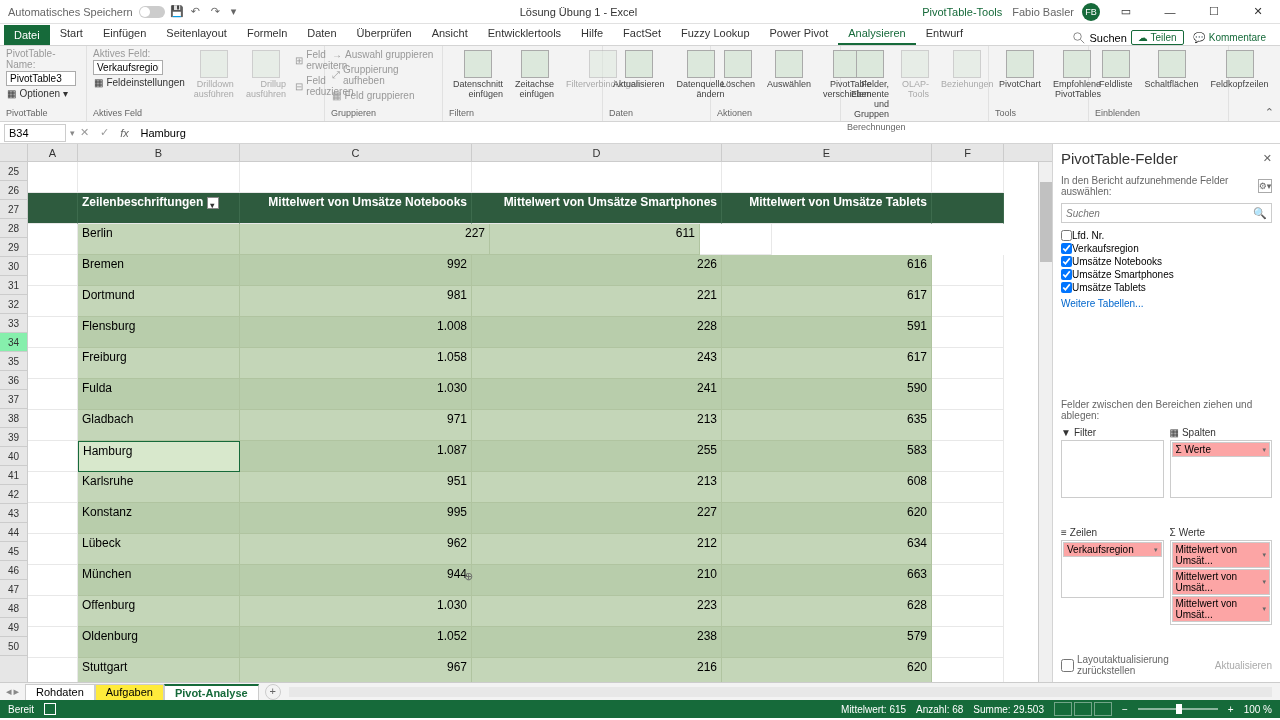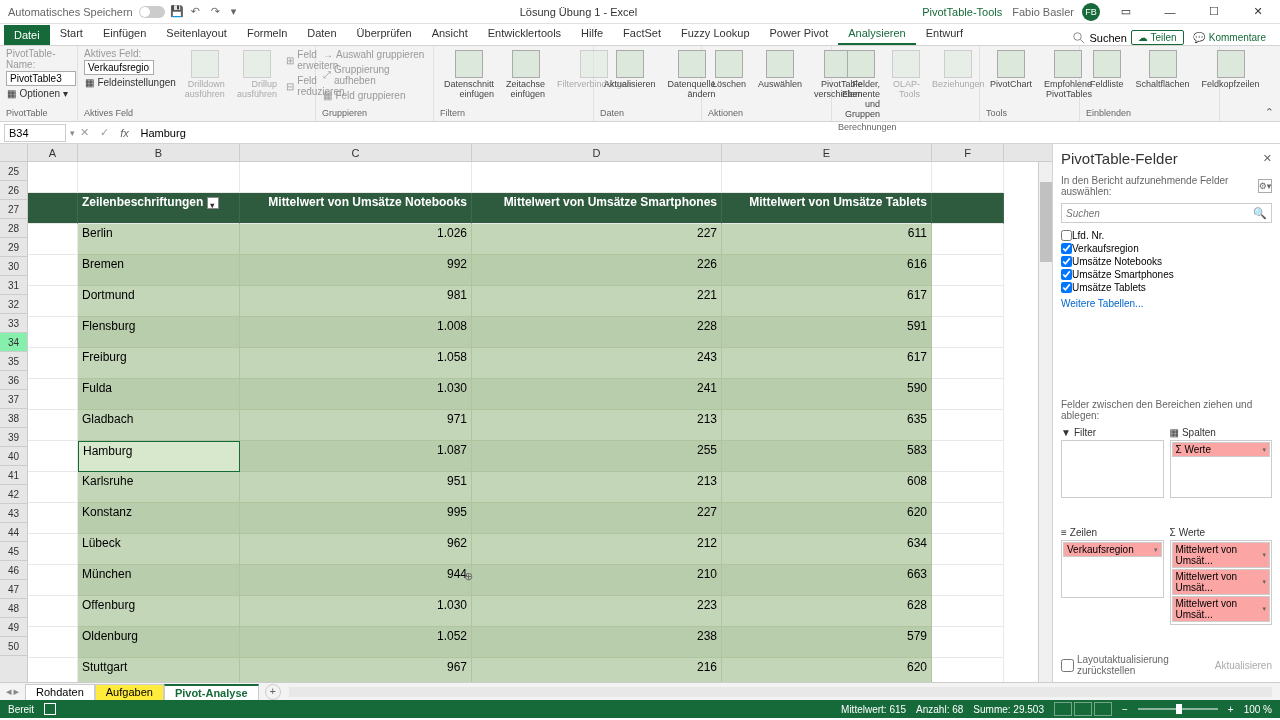--- a/index.html
+++ b/index.html
@@ -173,21 +173,21 @@
         <circle cx="6" cy="6" r="5" fill="none" stroke="currentColor"></circle>
         <line x1="10" y1="10" x2="15" y2="15" stroke="currentColor"></line>
       </svg>
     <span>Suchen</span>
     <span class="share-btn">☁ <span>Teilen</span></span>
     <span class="comments-btn">💬 <span>Kommentare</span></span>
   </div>
 </div>
 
 <div class="ribbon">
-  <div class="ribbon-group" style="width:78px">
+  <div class="ribbon-group" style="width:87px">
     <div class="group-content" style="flex-direction:column;gap:1px">
       <div class="small-label">PivotTable-Name:</div>
       <input class="small-input" value="PivotTable3" style="">
       <div class="field-btn enabled">▦ <span>Optionen</span> ▾</div>
     </div>
     <div class="group-label">PivotTable</div>
   </div>
   <div class="ribbon-group" style="width:238px">
     <div class="group-content">
       <div style="display:flex;flex-direction:column;gap:1px">
@@ -379,21 +379,20 @@
             <div class="cell col-A"></div>
             <div class="cell col-B pivot">Zeilenbeschriftungen<span class="filter-btn"></span></div>
             <div class="cell col-C pivot num">Mittelwert von Umsätze Notebooks</div>
             <div class="cell col-D pivot num">Mittelwert von Umsätze Smartphones</div>
             <div class="cell col-E pivot num">Mittelwert von Umsätze Tablets</div>
             <div class="cell col-F"></div>
           </div>
           <div class="row pivot-data-row">
             <div class="cell col-A"></div>
             <div class="cell col-B pivot">Berlin</div>
-            <div class="cell col-C pivot num">1.026</div>
             <div class="cell col-D pivot num">227</div>
             <div class="cell col-E pivot num">611</div>
             <div class="cell col-F"></div>
           </div>
           <div class="row pivot-data-row alt">
             <div class="cell col-A"></div>
             <div class="cell col-B pivot">Bremen</div>
             <div class="cell col-C pivot num">992</div>
             <div class="cell col-D pivot num">226</div>
             <div class="cell col-E pivot num">616</div>

